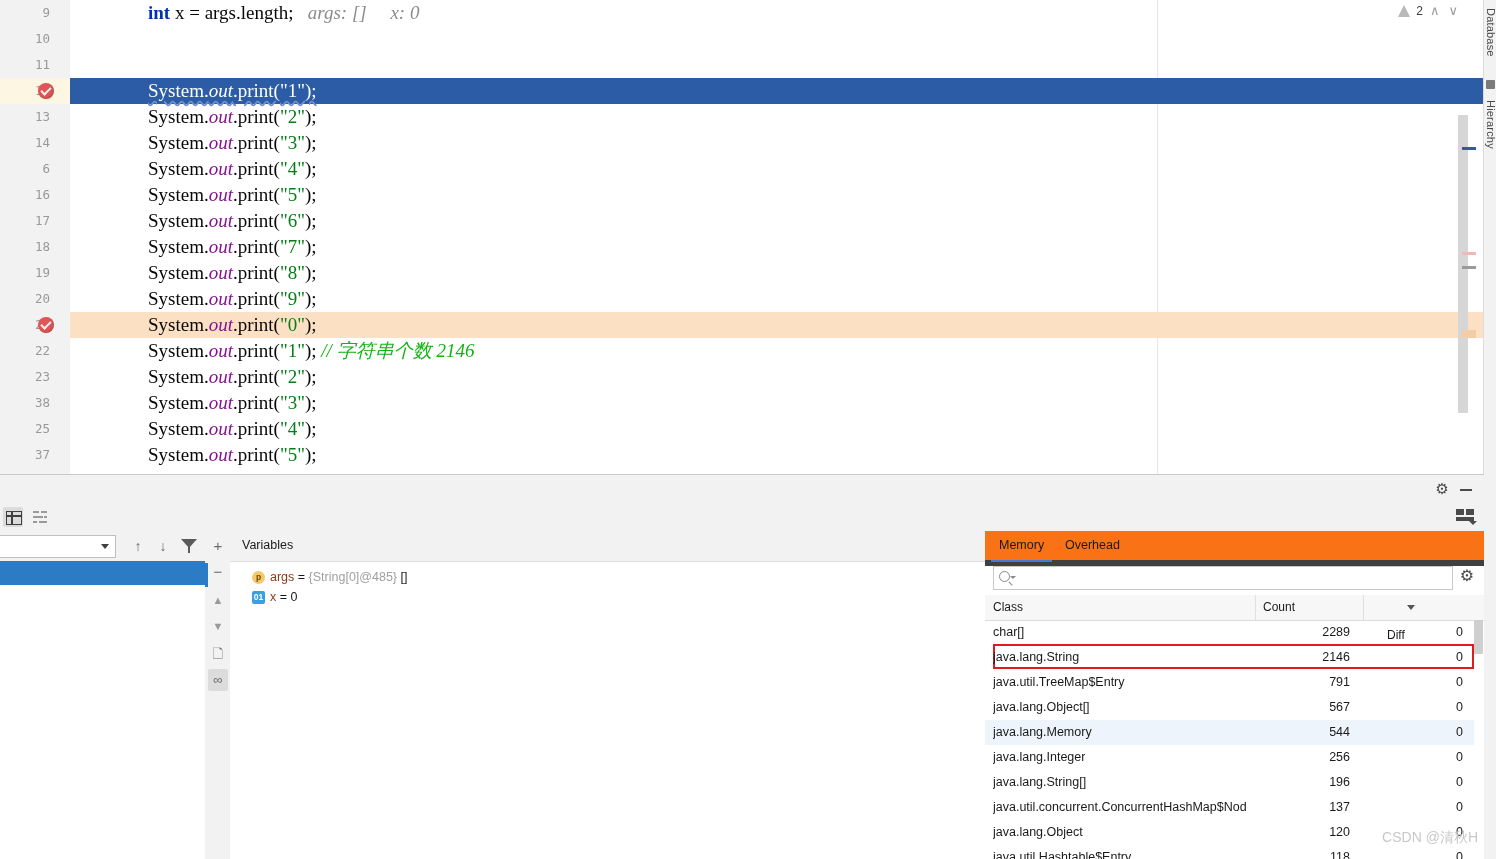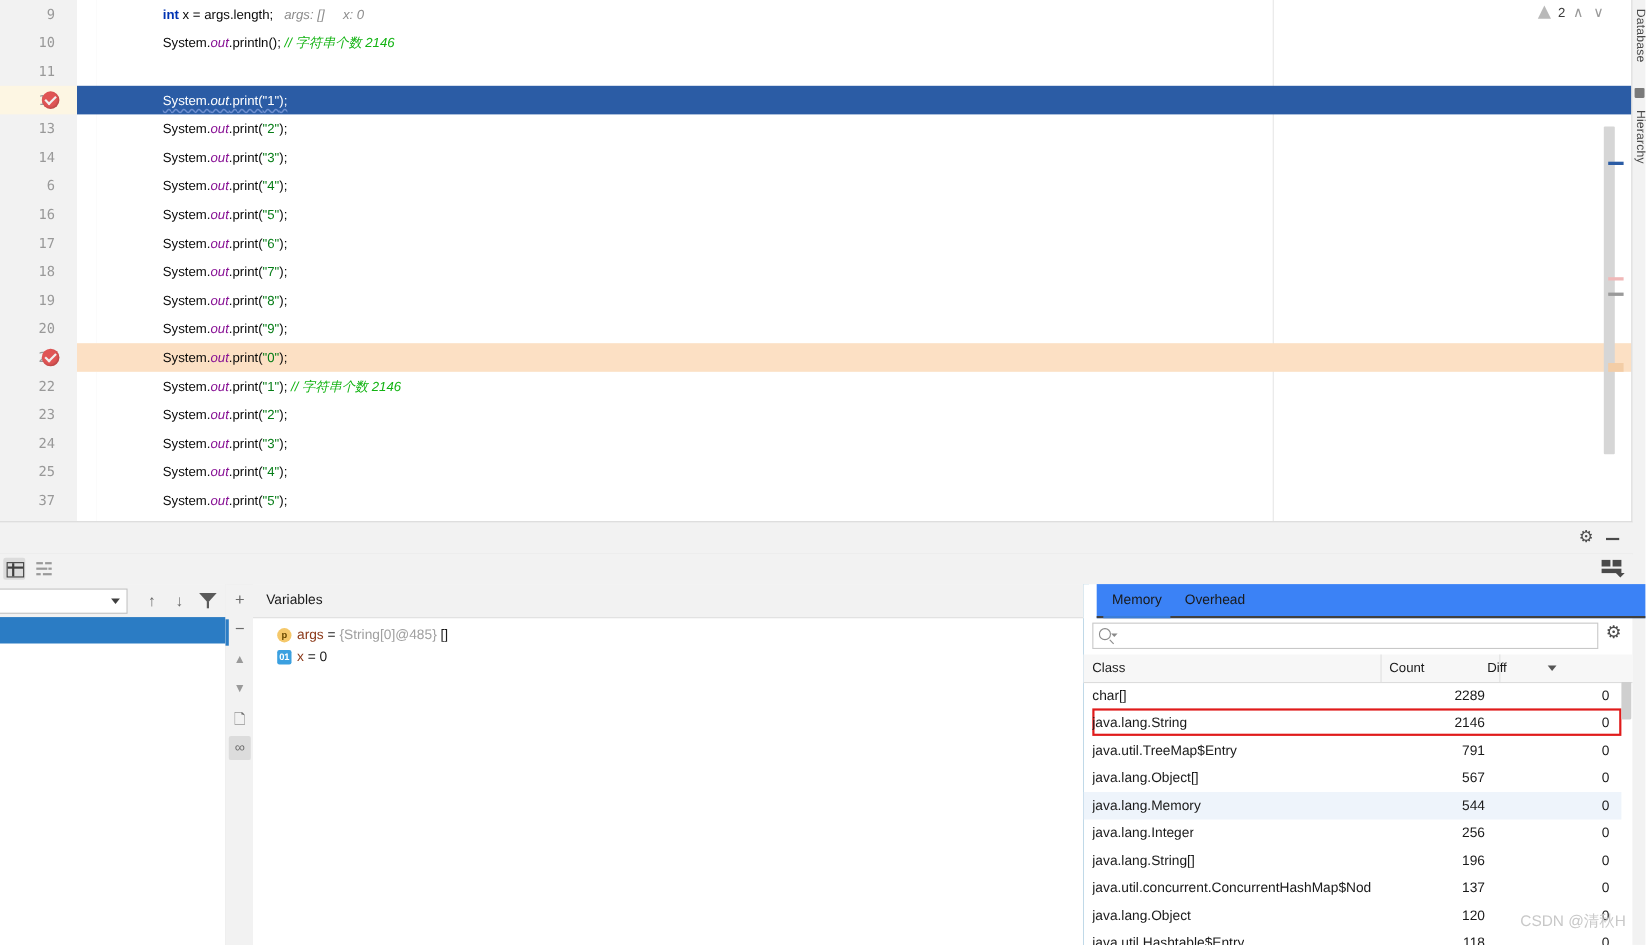--- a/index.html
+++ b/index.html
@@ -19,21 +19,21 @@
   .code-area{position:absolute;left:88px;top:0;right:0;height:474px;background:#fff;}
 
   .ln-row{position:absolute;left:0;width:1484px;height:26px;}
   .ln-num{position:absolute;left:0;top:0;width:50px;height:26px;line-height:26px;
     text-align:right;color:#999999;font-family:"DejaVu Sans Mono", monospace;font-size:12.5px;}
   .bp{position:absolute;left:38px;top:5px;width:16px;height:16px;border-radius:50%;
       background:#e05555;box-shadow:inset -1px -1px 2px rgba(0,0,0,.18);}
   .bp::after{content:"";position:absolute;left:3px;top:4px;width:8px;height:4px;
       border-left:2px solid #f0f0f0;border-bottom:2px solid #f0f0f0;transform:rotate(-45deg);}
   .ln-text{position:absolute;left:148px;top:0;height:26px;line-height:26px;white-space:pre;
-    font-family:Liberation Sans, sans-serif;font-size:12px;color:#080808;}
+    font-family:Liberation Serif, serif;font-size:19px;color:#080808;}
 
   .row-selected .ln-hl{position:absolute;left:70px;top:0;width:1414px;height:26px;background:#2b5ca5;}
   .row-selected .gut-hl{position:absolute;left:0;top:0;width:70px;height:26px;background:#fdf6e3;}
   .row-exec .ln-hl{position:absolute;left:70px;top:0;width:1414px;height:26px;background:#fce0c4;}
 
   .tok-kw{color:#0033b3;font-weight:bold;}
   .tok-field{color:#871094;font-style:italic;}
   .tok-str{color:#067d17;}
   .tok-cmt{color:#8c8c8c;font-style:italic;}
   .tok-grn{color:#12b312;font-style:italic;}
@@ -107,21 +107,21 @@
   .vbadge{display:inline-block;width:13px;height:13px;border-radius:50%;font-size:8.5px;line-height:13px;
           text-align:center;color:#6a4a00;background:#f5c86a;vertical-align:middle;margin-right:5px;font-weight:bold;}
   .vbadge.prim{border-radius:2px;background:#3ba0e0;color:#fff;font-family:"Liberation Sans",sans-serif;}
   .vname{color:#8b3a1a;}
   .veq{color:#1a1a1a;}
   .vval{color:#a0a0a0;}
   .vval2{color:#1a1a1a;}
 
   
   .mem{position:absolute;left:985px;top:56px;width:499px;height:329px;background:#fff;}
-  .mem-tabs{position:absolute;left:12px;top:0;width:499px;height:29px;background:#3b82f6;border-bottom:2px solid #404040;}
+  .mem-tabs{position:absolute;left:0;top:0;width:499px;height:29px;background:#f97316;border-bottom:6px solid #404040;}
   .mtab{position:absolute;top:0;height:29px;line-height:28px;font-size:12.5px;color:#1a1a1a;cursor:pointer;padding:0 8px;}
   .mtab-active{border-bottom:2px solid #3b7dd8;}
   .mem-search{position:absolute;left:8px;top:35px;width:458px;height:22px;background:#fff;border:1px solid #c8c8c8;}
   .mag{position:absolute;left:5px;top:4px;width:9px;height:9px;border:1.4px solid #8a8a8a;border-radius:50%;}
   .mag::after{content:"";position:absolute;right:-4px;bottom:-3px;width:5px;height:1.4px;background:#8a8a8a;transform:rotate(45deg);}
   .mag-car{position:absolute;left:16px;top:9px;border-left:3px solid transparent;border-right:3px solid transparent;border-top:3.5px solid #8a8a8a;}
   .mem-gear{position:absolute;right:8px;top:36px;width:18px;height:18px;color:#4a4a4a;font-size:16px;line-height:18px;text-align:center;cursor:pointer;}
 
   .mem-hdr{position:absolute;left:0;top:64px;width:499px;height:25px;background:#f7f7f7;border-bottom:1px solid #dcdcdc;}
   .mh{position:absolute;top:5px;font-size:12px;color:#1a1a1a;}
@@ -152,21 +152,20 @@
     <div class="gutter2"></div>
     <div class="code-area"></div>
     <div class="wrap-guide"></div>
     <div id="code-lines">
         <div class="ln-row" style="top: 0px;">
           <div class="ln-num">9</div>
           <div class="ln-text"><span class="tok-kw">int</span> x = args.length;   <span class="tok-cmt">args: []     x: 0</span></div>
         </div>
         <div class="ln-row" style="top: 26px;">
           <div class="ln-num">10</div>
-          <div class="ln-text">System.<span class="tok-field">out</span>.println(); <span class="tok-grn">// 字符串个数 2146</span></div>
         </div>
         <div class="ln-row" style="top: 52px;">
           <div class="ln-num">11</div>
           <div class="ln-text"></div>
         </div>
         <div class="ln-row row-selected" style="top: 78px;">
           <div class="gut-hl"></div>
           <div class="ln-hl"></div>
           <div class="ln-num">12</div>
           <div class="bp"></div>
@@ -212,21 +211,21 @@
         </div>
         <div class="ln-row" style="top: 338px;">
           <div class="ln-num">22</div>
           <div class="ln-text">System.<span class="tok-field">out</span>.print(<span class="tok-str">"1"</span>); <span class="tok-grn">// 字符串个数 2146</span></div>
         </div>
         <div class="ln-row" style="top: 364px;">
           <div class="ln-num">23</div>
           <div class="ln-text">System.<span class="tok-field">out</span>.print(<span class="tok-str">"2"</span>);</div>
         </div>
         <div class="ln-row" style="top: 390px;">
-          <div class="ln-num">24</div>
+          <div class="ln-num">38</div>
           <div class="ln-text">System.<span class="tok-field">out</span>.print(<span class="tok-str">"3"</span>);</div>
         </div>
         <div class="ln-row" style="top: 416px;">
           <div class="ln-num">25</div>
           <div class="ln-text">System.<span class="tok-field">out</span>.print(<span class="tok-str">"4"</span>);</div>
         </div>
         <div class="ln-row" style="top: 442px;">
           <div class="ln-num">37</div>
           <div class="ln-text">System.<span class="tok-field">out</span>.print(<span class="tok-str">"5"</span>);</div>
         </div>
@@ -324,21 +323,21 @@
         <span class="mag"></span>
         <span class="mag-car"></span>
       </div>
       <div class="mem-gear">⚙</div>
 
       <div class="mem-hdr">
         <span class="mh" style="left:8px;">Class</span>
         <span class="mh-div" style="left:270px;"></span>
         <span class="mh" style="left:278px;">Count</span>
         <span class="mh-div" style="left:378px;"></span>
-        <span class="mh" style="left:367px;">Diff</span>
+        <span class="mh" style="left:402px;margin-top:28px;">Diff</span>
         <span class="sortcar" style="left:422px;top:10px;"></span>
       </div>
 
       <div class="mem-rows">
         <div id="mem-row-host">
             <div class="mrow" style="top: 0px;">
               <span class="mc-class">char[]</span>
               <span class="mc-count">2289</span>
               <span class="mc-diff">0</span>
             </div>

